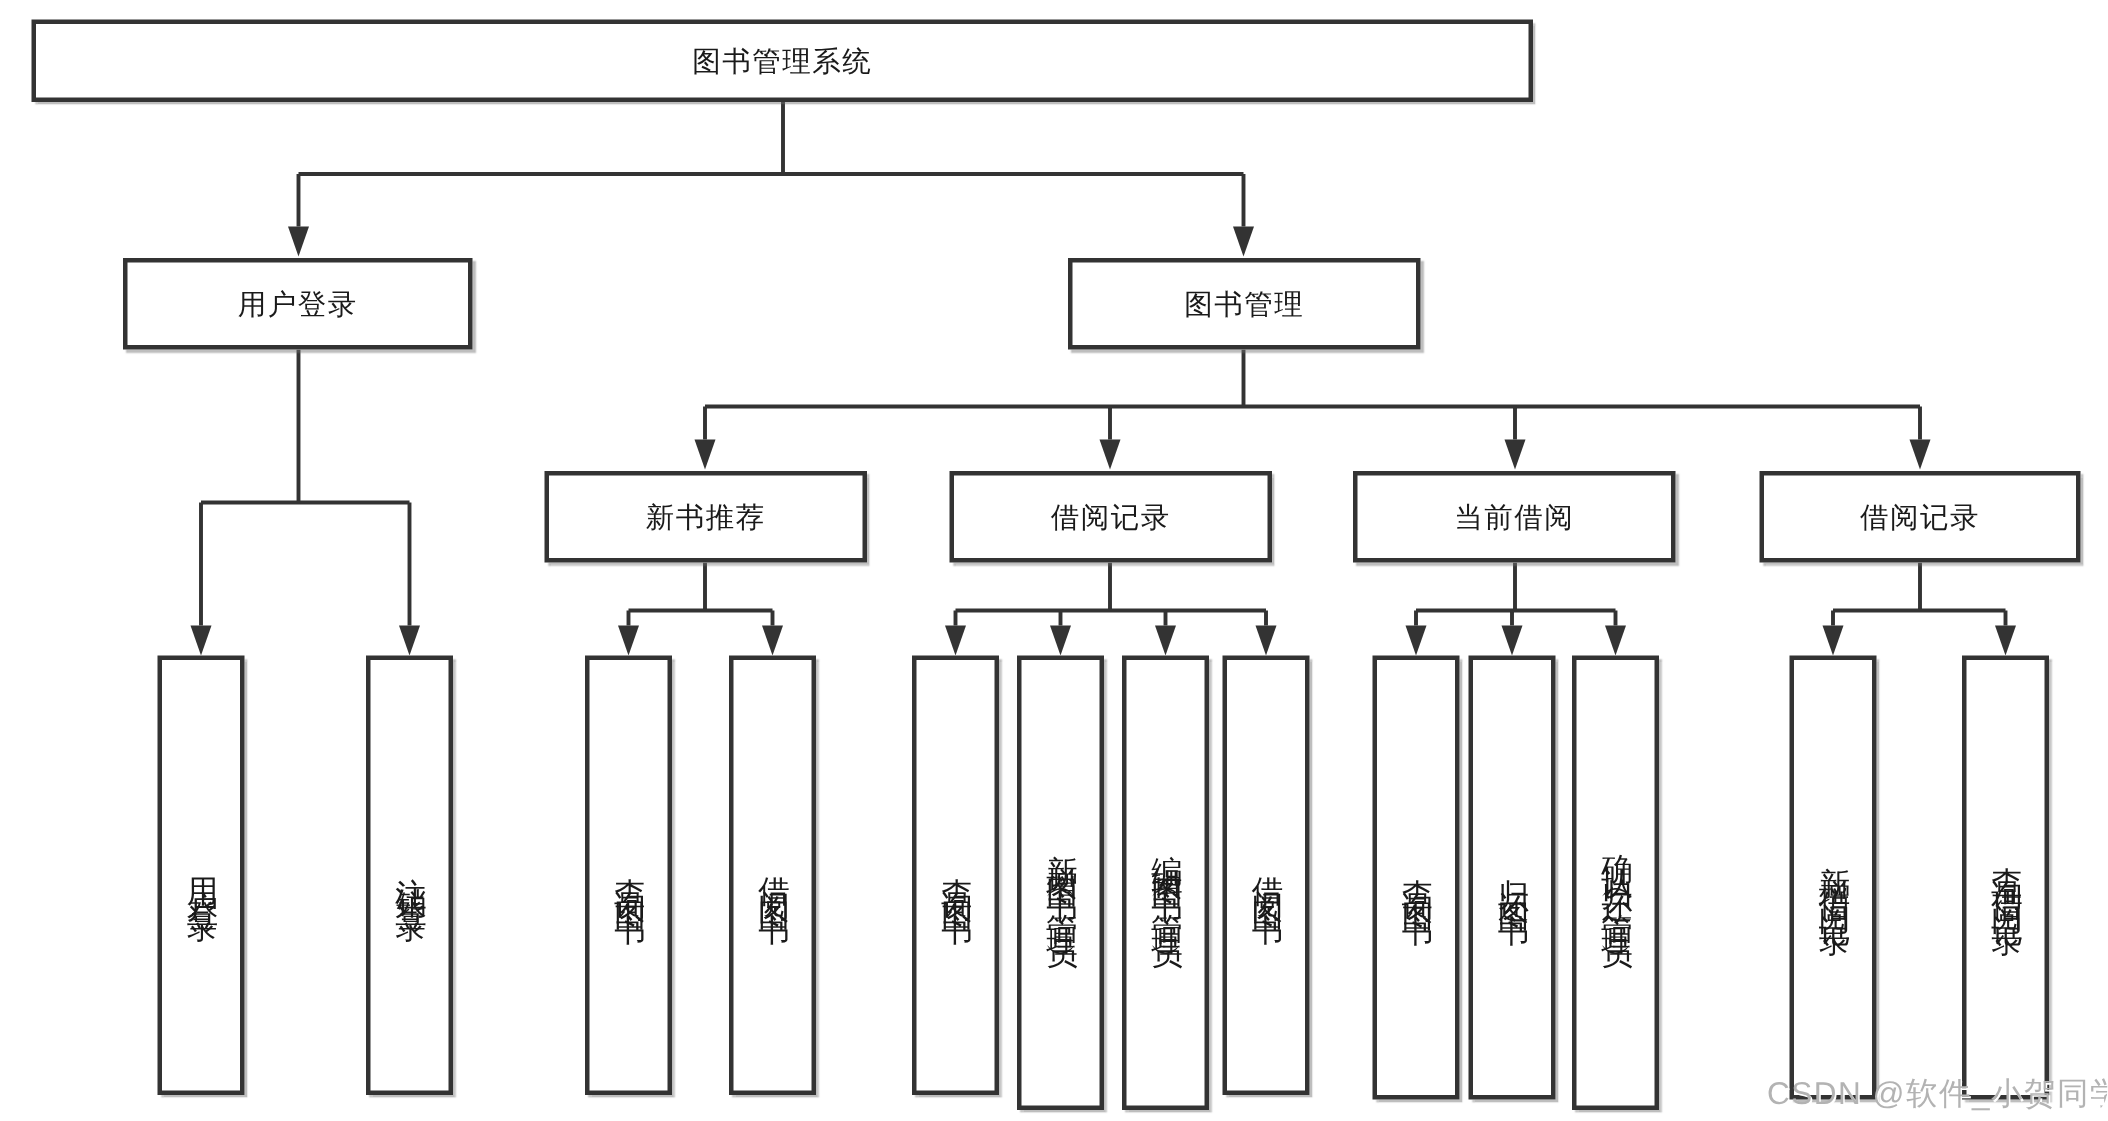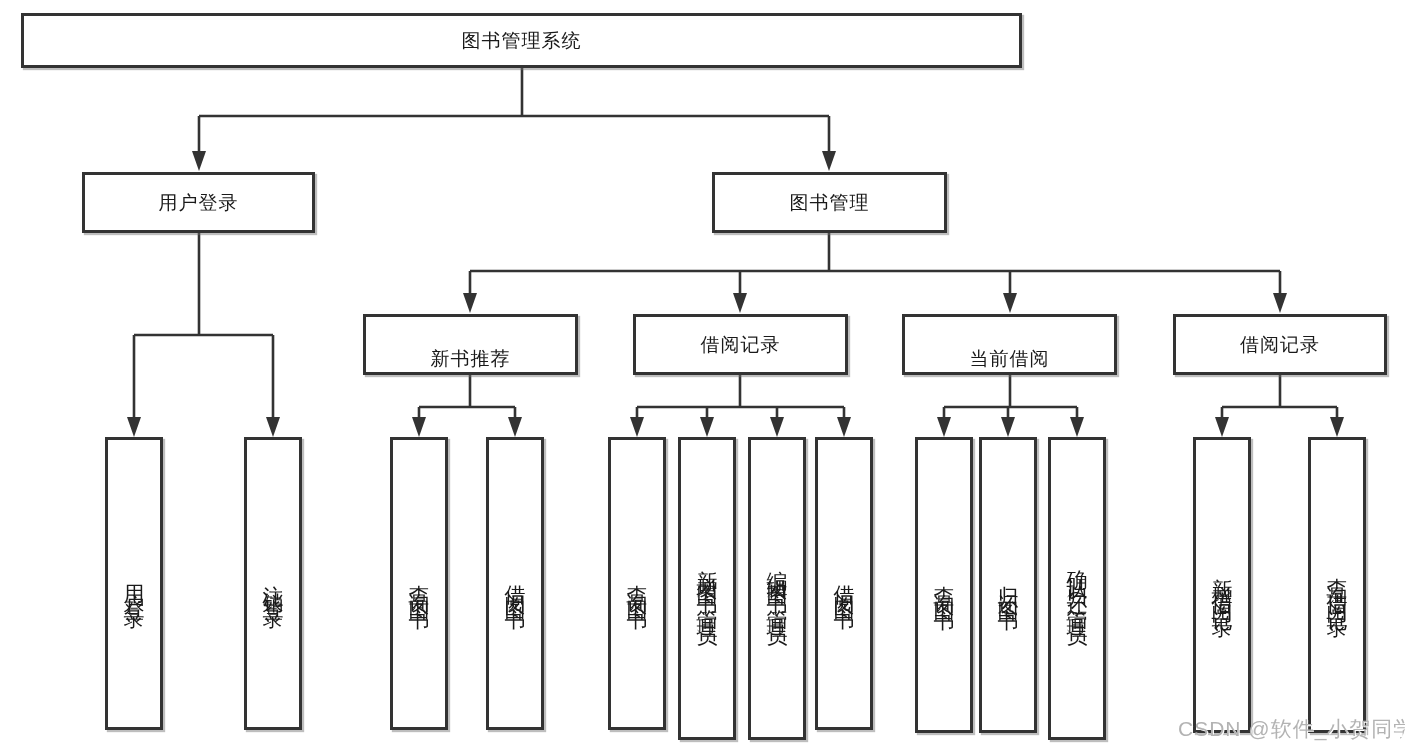--- a/index.html
+++ b/index.html
@@ -106,27 +106,27 @@
     <span class="hlabel">图书管理系统</span>
   </div>
 
   <div class="node" style="left:82px; top:172px; width:233px; height:61px;">
     <span class="hlabel">用户登录</span>
   </div>
   <div class="node" style="left:712px; top:172px; width:235px; height:61px;">
     <span class="hlabel">图书管理</span>
   </div>
 
-  <div class="node" style="left:363px; top:314px; width:215px; height:61px;align-items:flex-end;">
+  <div class="node" style="left:363px; top:314px; width:215px; height:61px;">
     <span class="hlabel">新书推荐</span>
   </div>
   <div class="node" style="left:633px; top:314px; width:215px; height:61px;">
     <span class="hlabel">借阅记录</span>
   </div>
-  <div class="node" style="left:902px; top:314px; width:215px; height:61px;align-items:flex-end;">
+  <div class="node" style="left:902px; top:314px; width:215px; height:61px;">
     <span class="hlabel">当前借阅</span>
   </div>
   <div class="node" style="left:1173px; top:314px; width:214px; height:61px;">
     <span class="hlabel">借阅记录</span>
   </div>
 
   <div class="node" style="left:105px; top:437px; width:58px; height:293px;">
     <span class="vtext">用户登录</span>
   </div>
   <div class="node" style="left:244px; top:437px; width:58px; height:293px;">

